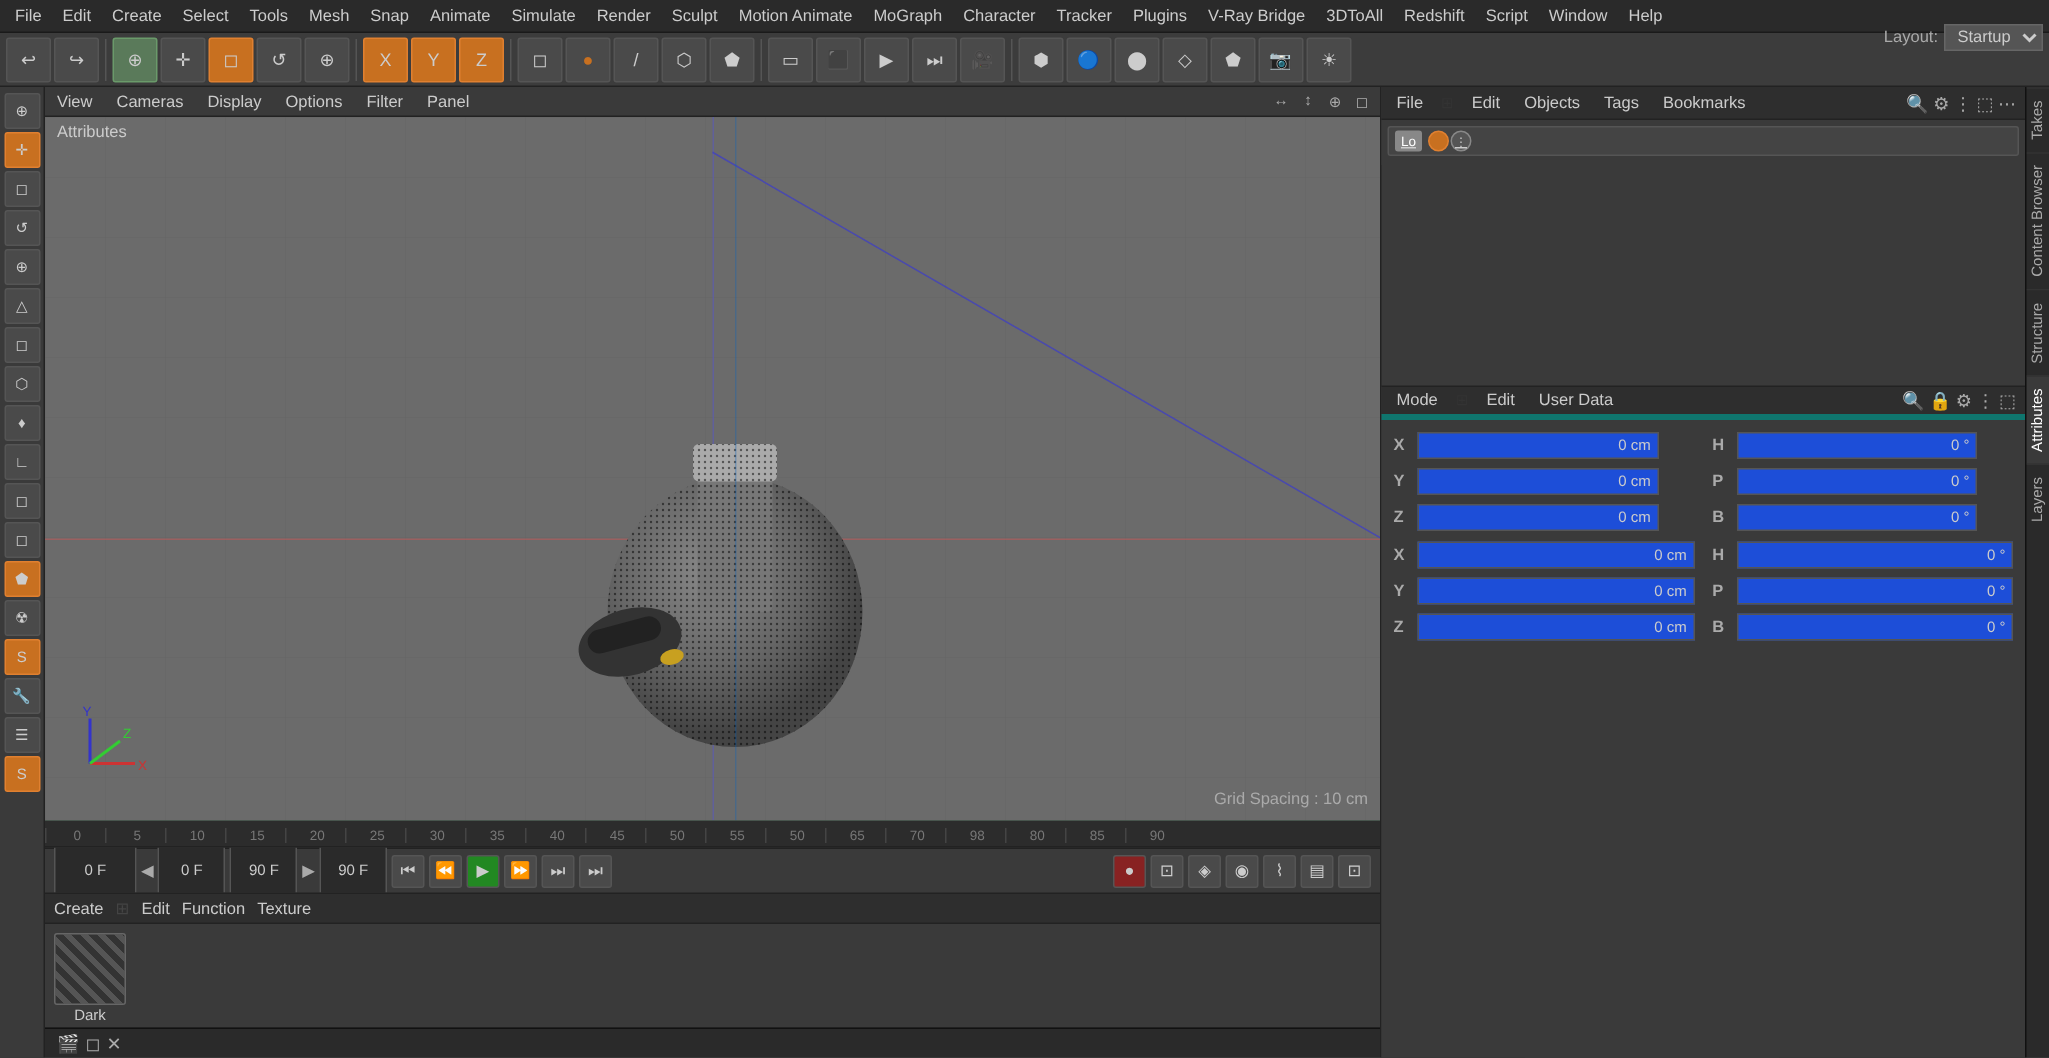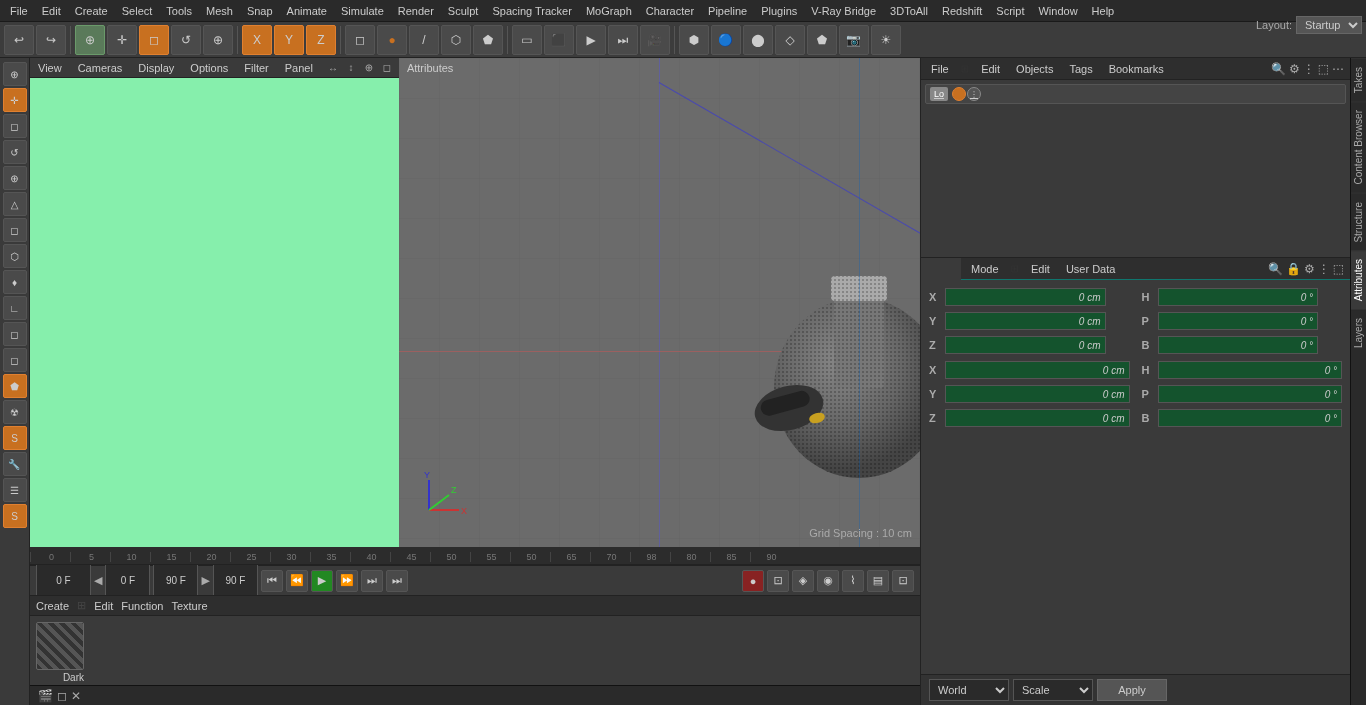--- a/index.html
+++ b/index.html
@@ -50,21 +50,21 @@
     }
     .side-btn {
       width: 24px; height: 24px; background: #4a4a4a; border: 1px solid #555;
       border-radius: 2px; display: flex; align-items: center; justify-content: center;
       cursor: pointer; font-size: 10px; color: #ccc;
     }
     .side-btn.active { background: #c87020; border-color: #e08030; }
 
     
     #viewport-container {
-      flex: 1; display: flex; background: #86efac;
+      flex: 1; display: flex; flex-direction: column; background: #86efac;
     }
 
     #viewport-menubar {
       display: flex; background: #3a3a3a; height: 20px; border-bottom: 1px solid #222;
       align-items: center; padding: 0 4px; gap: 8px;
     }
     .vp-menu { color: #ccc; cursor: pointer; font-size: 11px; padding: 0 4px; }
     .vp-icons { margin-left: auto; display: flex; gap: 2px; }
     .vp-icon { width: 16px; height: 16px; color: #aaa; cursor: pointer; font-size: 10px;
       display: flex; align-items: center; justify-content: center; }
@@ -114,35 +114,35 @@
     }
     .obj-dot { width: 12px; height: 12px; background: #c87020; border-radius: 2px; }
     .obj-name { color: #ddd; font-size: 11px; flex: 1; }
     .obj-circle { width: 14px; height: 14px; border-radius: 50%; background: #666;
       border: 1px solid #888; display: flex; align-items: center; justify-content: center;
       font-size: 8px; }
     .obj-circle.orange { background: #c87020; border-color: #e08030; }
     .obj-dots { display: flex; gap: 1px; }
     #attrs-toolbar {
       display: flex; align-items: center; background: #2e2e2e; height: 22px;
-      border-bottom: 1px solid #0f766e; padding: 0 6px; gap: 8px; margin-left: 40px;
+      border-bottom: 4px solid #0f766e; padding: 0 6px; gap: 8px;
     }
     .attr-menu { color: #ccc; font-size: 11px; cursor: pointer; padding: 0 4px; }
     .attr-icons { margin-left: auto; display: flex; gap: 3px; }
 
     #attrs-content {
       flex: 1; padding: 8px; background: #3a3a3a; overflow-y: auto;
     }
     .coord-row {
       display: flex; align-items: center; gap: 4px; margin-bottom: 3px;
     }
     .coord-label { width: 12px; color: #aaa; font-size: 11px; font-weight: bold; }
     .coord-input {
-      flex: 1; background: #14532d; border: 1px solid #555; color: #ccc;
-      height: 18px; font-size: 10px; padding: 0 4px; text-align: right; font-style: italic;
+      flex: 1; background: #1d4ed8; border: 1px solid #555; color: #ccc;
+      height: 18px; font-size: 10px; padding: 0 4px; text-align: right;
     }
     .coord-unit { color: #888; font-size: 10px; width: 20px; }
 
     
     #bottom-attrs {
       display: flex; gap: 4px; padding: 4px 8px; align-items: center;
       border-top: 1px solid #222; background: #333;
     }
     .bottom-dropdown {
       background: #2a2a2a; border: 1px solid #555; color: #ccc;
@@ -224,24 +224,24 @@
   <div class="menu-item">Edit</div>
   <div class="menu-item">Create</div>
   <div class="menu-item">Select</div>
   <div class="menu-item">Tools</div>
   <div class="menu-item">Mesh</div>
   <div class="menu-item">Snap</div>
   <div class="menu-item">Animate</div>
   <div class="menu-item">Simulate</div>
   <div class="menu-item">Render</div>
   <div class="menu-item">Sculpt</div>
-  <div class="menu-item">Spacing Tracker</div>
+  <div class="menu-item">Motion Animate</div>
   <div class="menu-item">MoGraph</div>
   <div class="menu-item">Character</div>
-  <div class="menu-item">Pipeline</div>
+  <div class="menu-item">Tracker</div>
   <div class="menu-item">Plugins</div>
   <div class="menu-item">V-Ray Bridge</div>
   <div class="menu-item">3DToAll</div>
   <div class="menu-item">Redshift</div>
   <div class="menu-item">Script</div>
   <div class="menu-item">Window</div>
   <div class="menu-item">Help</div>
   <div class="layout-area">
     <span class="layout-label">Layout:</span>
     <select class="layout-select">
@@ -430,21 +430,21 @@
     <div id="materials-panel">
       <div id="materials-toolbar">
         <span class="mat-menu">Create</span>
         <span style="color:#444;">⊞</span>
         <span class="mat-menu">Edit</span>
         <span class="mat-menu">Function</span>
         <span class="mat-menu">Texture</span>
       </div>
 
       <div style="display:flex; padding:6px; gap:6px; align-items:flex-start;">
-        <div style="display:flex; flex-direction:column; align-items:flex-end; gap:2px;">
+        <div style="display:flex; flex-direction:column; align-items:center; gap:2px;">
           <div style="width:48px; height:48px; background: repeating-linear-gradient(45deg, #333 0px, #333 4px, #555 4px, #555 8px); border:1px solid #666; border-radius:2px;"></div>
           <span style="color:#ccc; font-size:10px;">Dark</span>
         </div>
       </div>
     </div>
 
     <div id="status-bar">
       <div class="status-icons">
         <span class="status-icon">🎬</span>
         <span class="status-icon">◻</span>
@@ -567,29 +567,20 @@
               <input class="coord-input" type="text" value="0 °" style="">
             </div>
             <div class="coord-row">
               <span class="coord-label">B</span>
               <input class="coord-input" type="text" value="0 °" style="">
             </div>
           </div>
         </div>
       </div>
 
-      <div id="bottom-attrs">
-        <select class="bottom-dropdown">
-          <option>World</option>
-        </select>
-        <select class="bottom-dropdown">
-          <option>Scale</option>
-        </select>
-        <button class="apply-btn">Apply</button>
-      </div>
     </div>
 
   </div>
 
   <div style="width:16px; background:#2a2a2a; border-left:1px solid #111; display:flex; flex-direction:column; align-items:center; overflow:hidden;">
     <div class="vert-tab">Takes</div>
     <div class="vert-tab">Content Browser</div>
     <div class="vert-tab">Structure</div>
     <div class="vert-tab active">Attributes</div>
     <div class="vert-tab">Layers</div>

